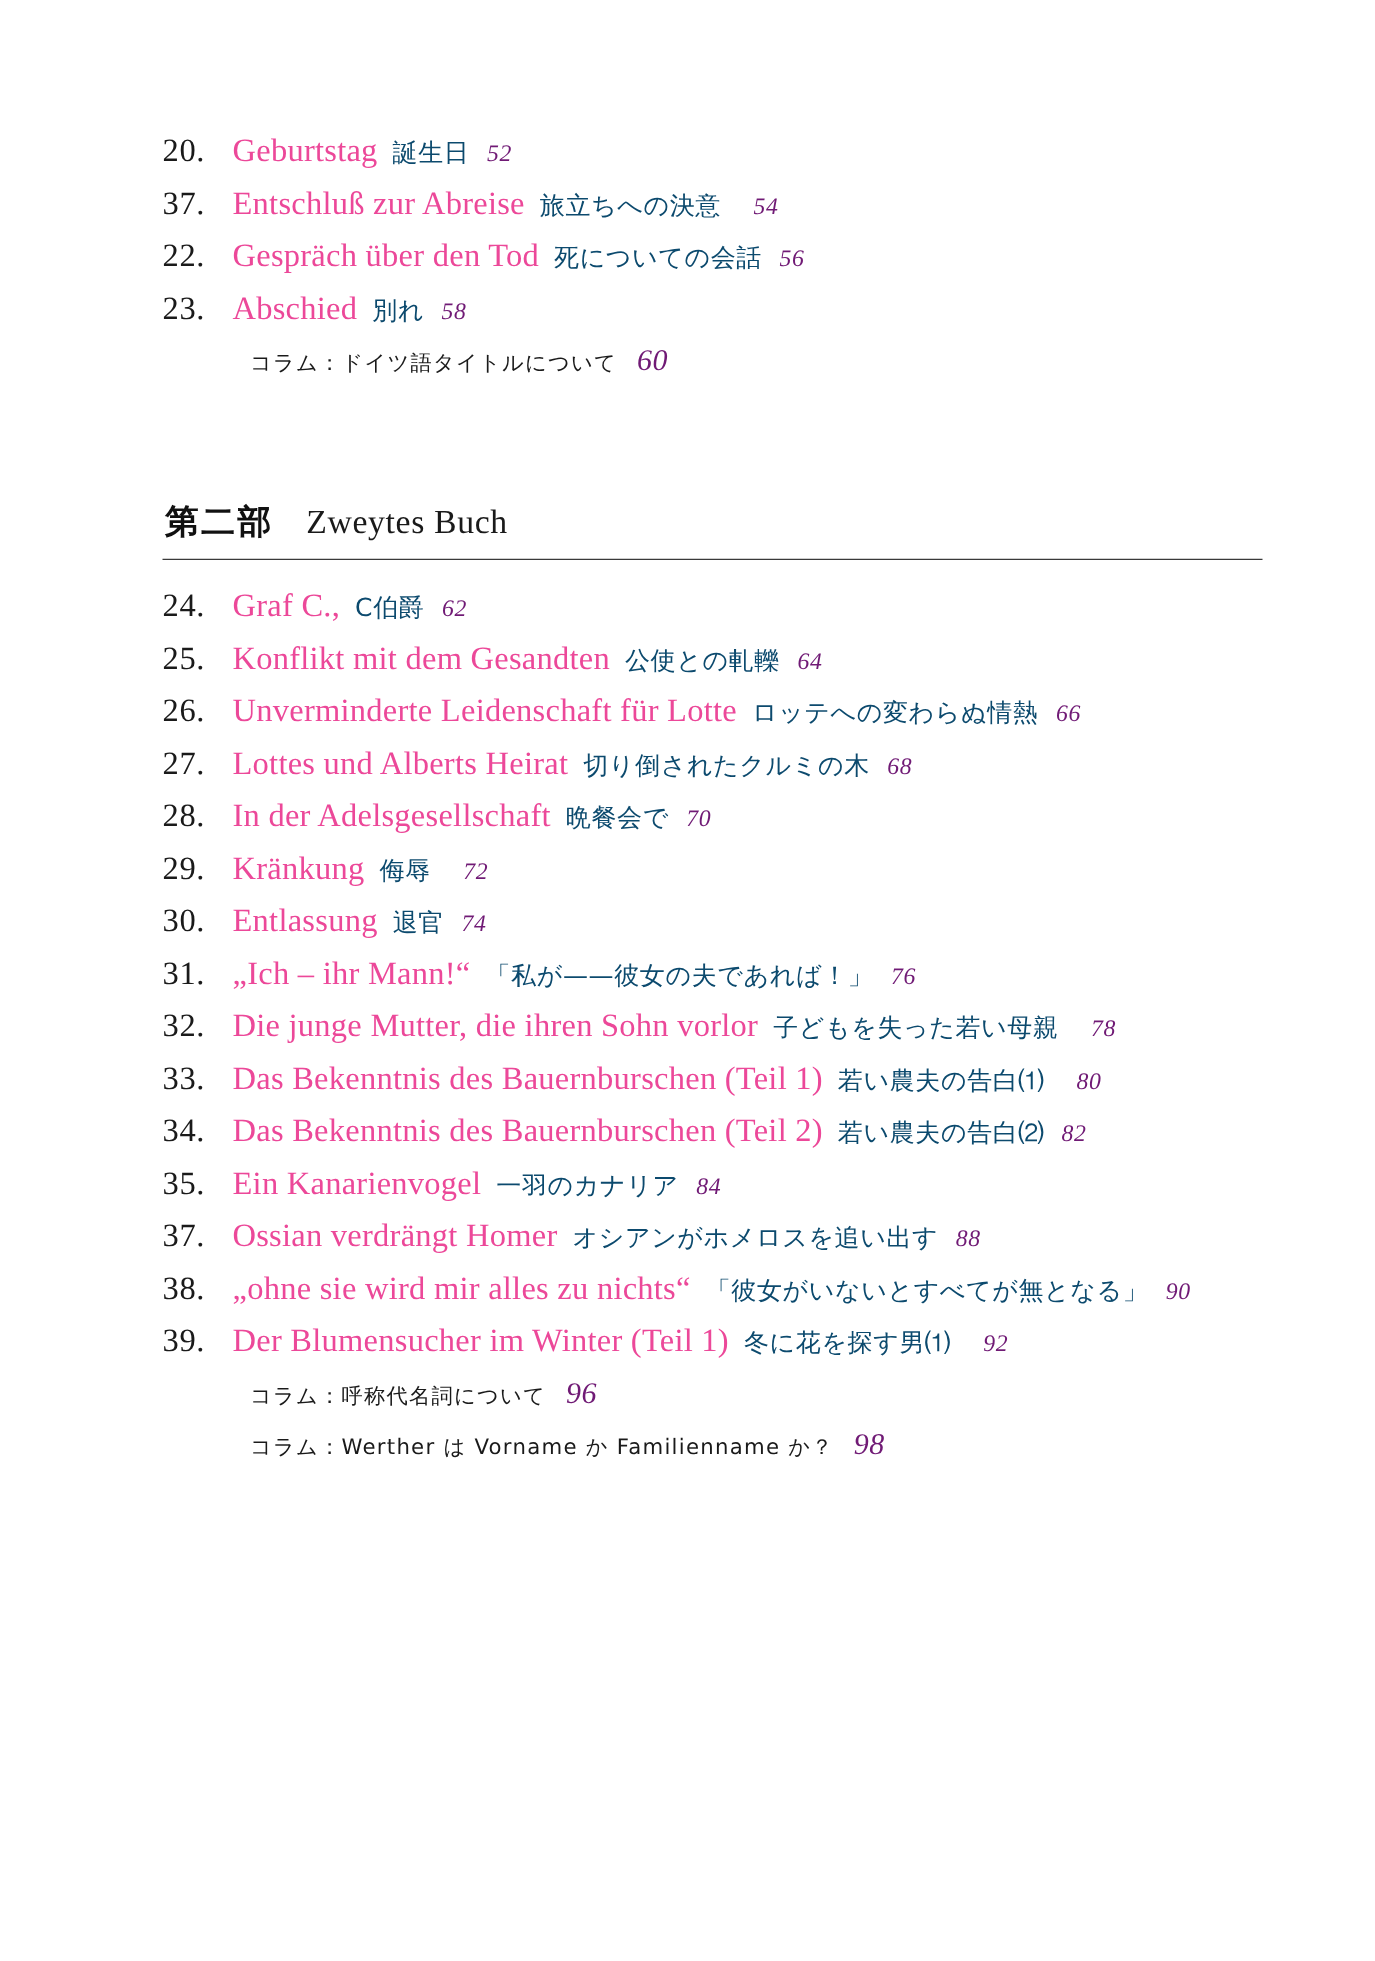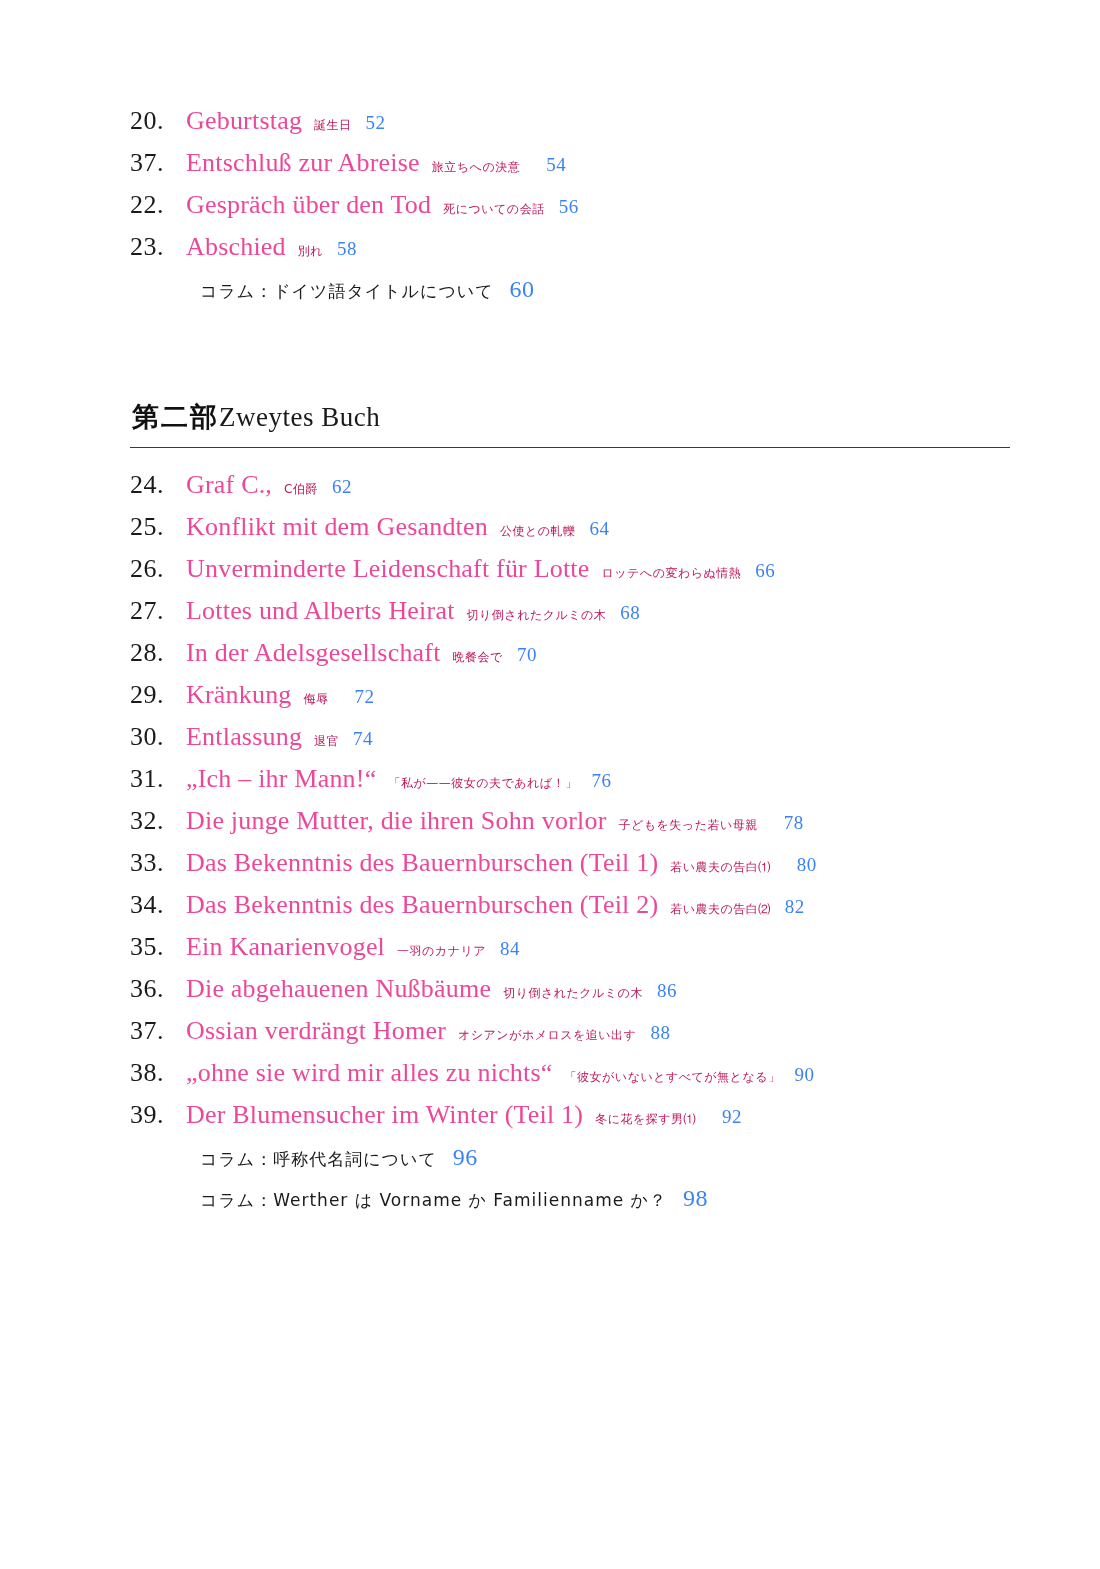--- a/index.html
+++ b/index.html
@@ -47,31 +47,32 @@
     text-align: left;
   }
   .de {
     font-family: "Liberation Serif", "DejaVu Serif", serif;
     font-size: 26px;
     color: #ec4899;
     letter-spacing: 0.2px;
   }
   .ja {
     font-family: "DejaVu Sans", "Liberation Sans", sans-serif;
-    font-size: 12px;
-    color: #be185d;
+    font-size: 20px;
+    color: #0c4a6e;
     margin-left: 12px;
     letter-spacing: 0.5px;
   }
   .pg {
     font-family: "Liberation Serif", "DejaVu Serif", serif;
     font-size: 19px;
-    color: #3b82f6;
+    color: #701a75;
     margin-left: 14px;
     letter-spacing: 0.5px;
+    font-style: italic;
   }
   .pg.wide { margin-left: 26px; }
 
   
   .column-row {
     display: flex;
     align-items: baseline;
     margin-top: 14px;
     margin-bottom: 6px;
     padding-left: 42px;
@@ -96,20 +97,21 @@
   .part-ja {
     font-family: "DejaVu Sans", "Liberation Sans", sans-serif;
     font-size: 27px;
     font-weight: 600;
     letter-spacing: 2px;
     color: #111;
   }
   .part-de {
     font-family: "Liberation Serif", "DejaVu Serif", serif;
     font-size: 27px;
+    margin-left: 26px;
     letter-spacing: 0.5px;
     color: #1a1a1a;
   }
   .rule {
     border: 0;
     border-top: 1px solid #3a3a3a;
     margin: 12px 0 22px 0;
     width: 880px;
   }
   .spacer-top { height: 10px; }
@@ -244,26 +246,20 @@
         <span class="pg">82</span>
       </div>
 
       <div class="entry">
         <span class="num">35.</span>
         <span class="de">Ein Kanarienvogel</span>
         <span class="ja">一羽のカナリア</span>
         <span class="pg">84</span>
       </div>
 
-      <div class="entry">
-        <span class="num">36.</span>
-        <span class="de">Die abgehauenen Nußbäume</span>
-        <span class="ja">切り倒されたクルミの木</span>
-        <span class="pg">86</span>
-      </div>
 
       <div class="entry">
         <span class="num">37.</span>
         <span class="de">Ossian verdrängt Homer</span>
         <span class="ja">オシアンがホメロスを追い出す</span>
         <span class="pg">88</span>
       </div>
 
       <div class="entry">
         <span class="num">38.</span>

